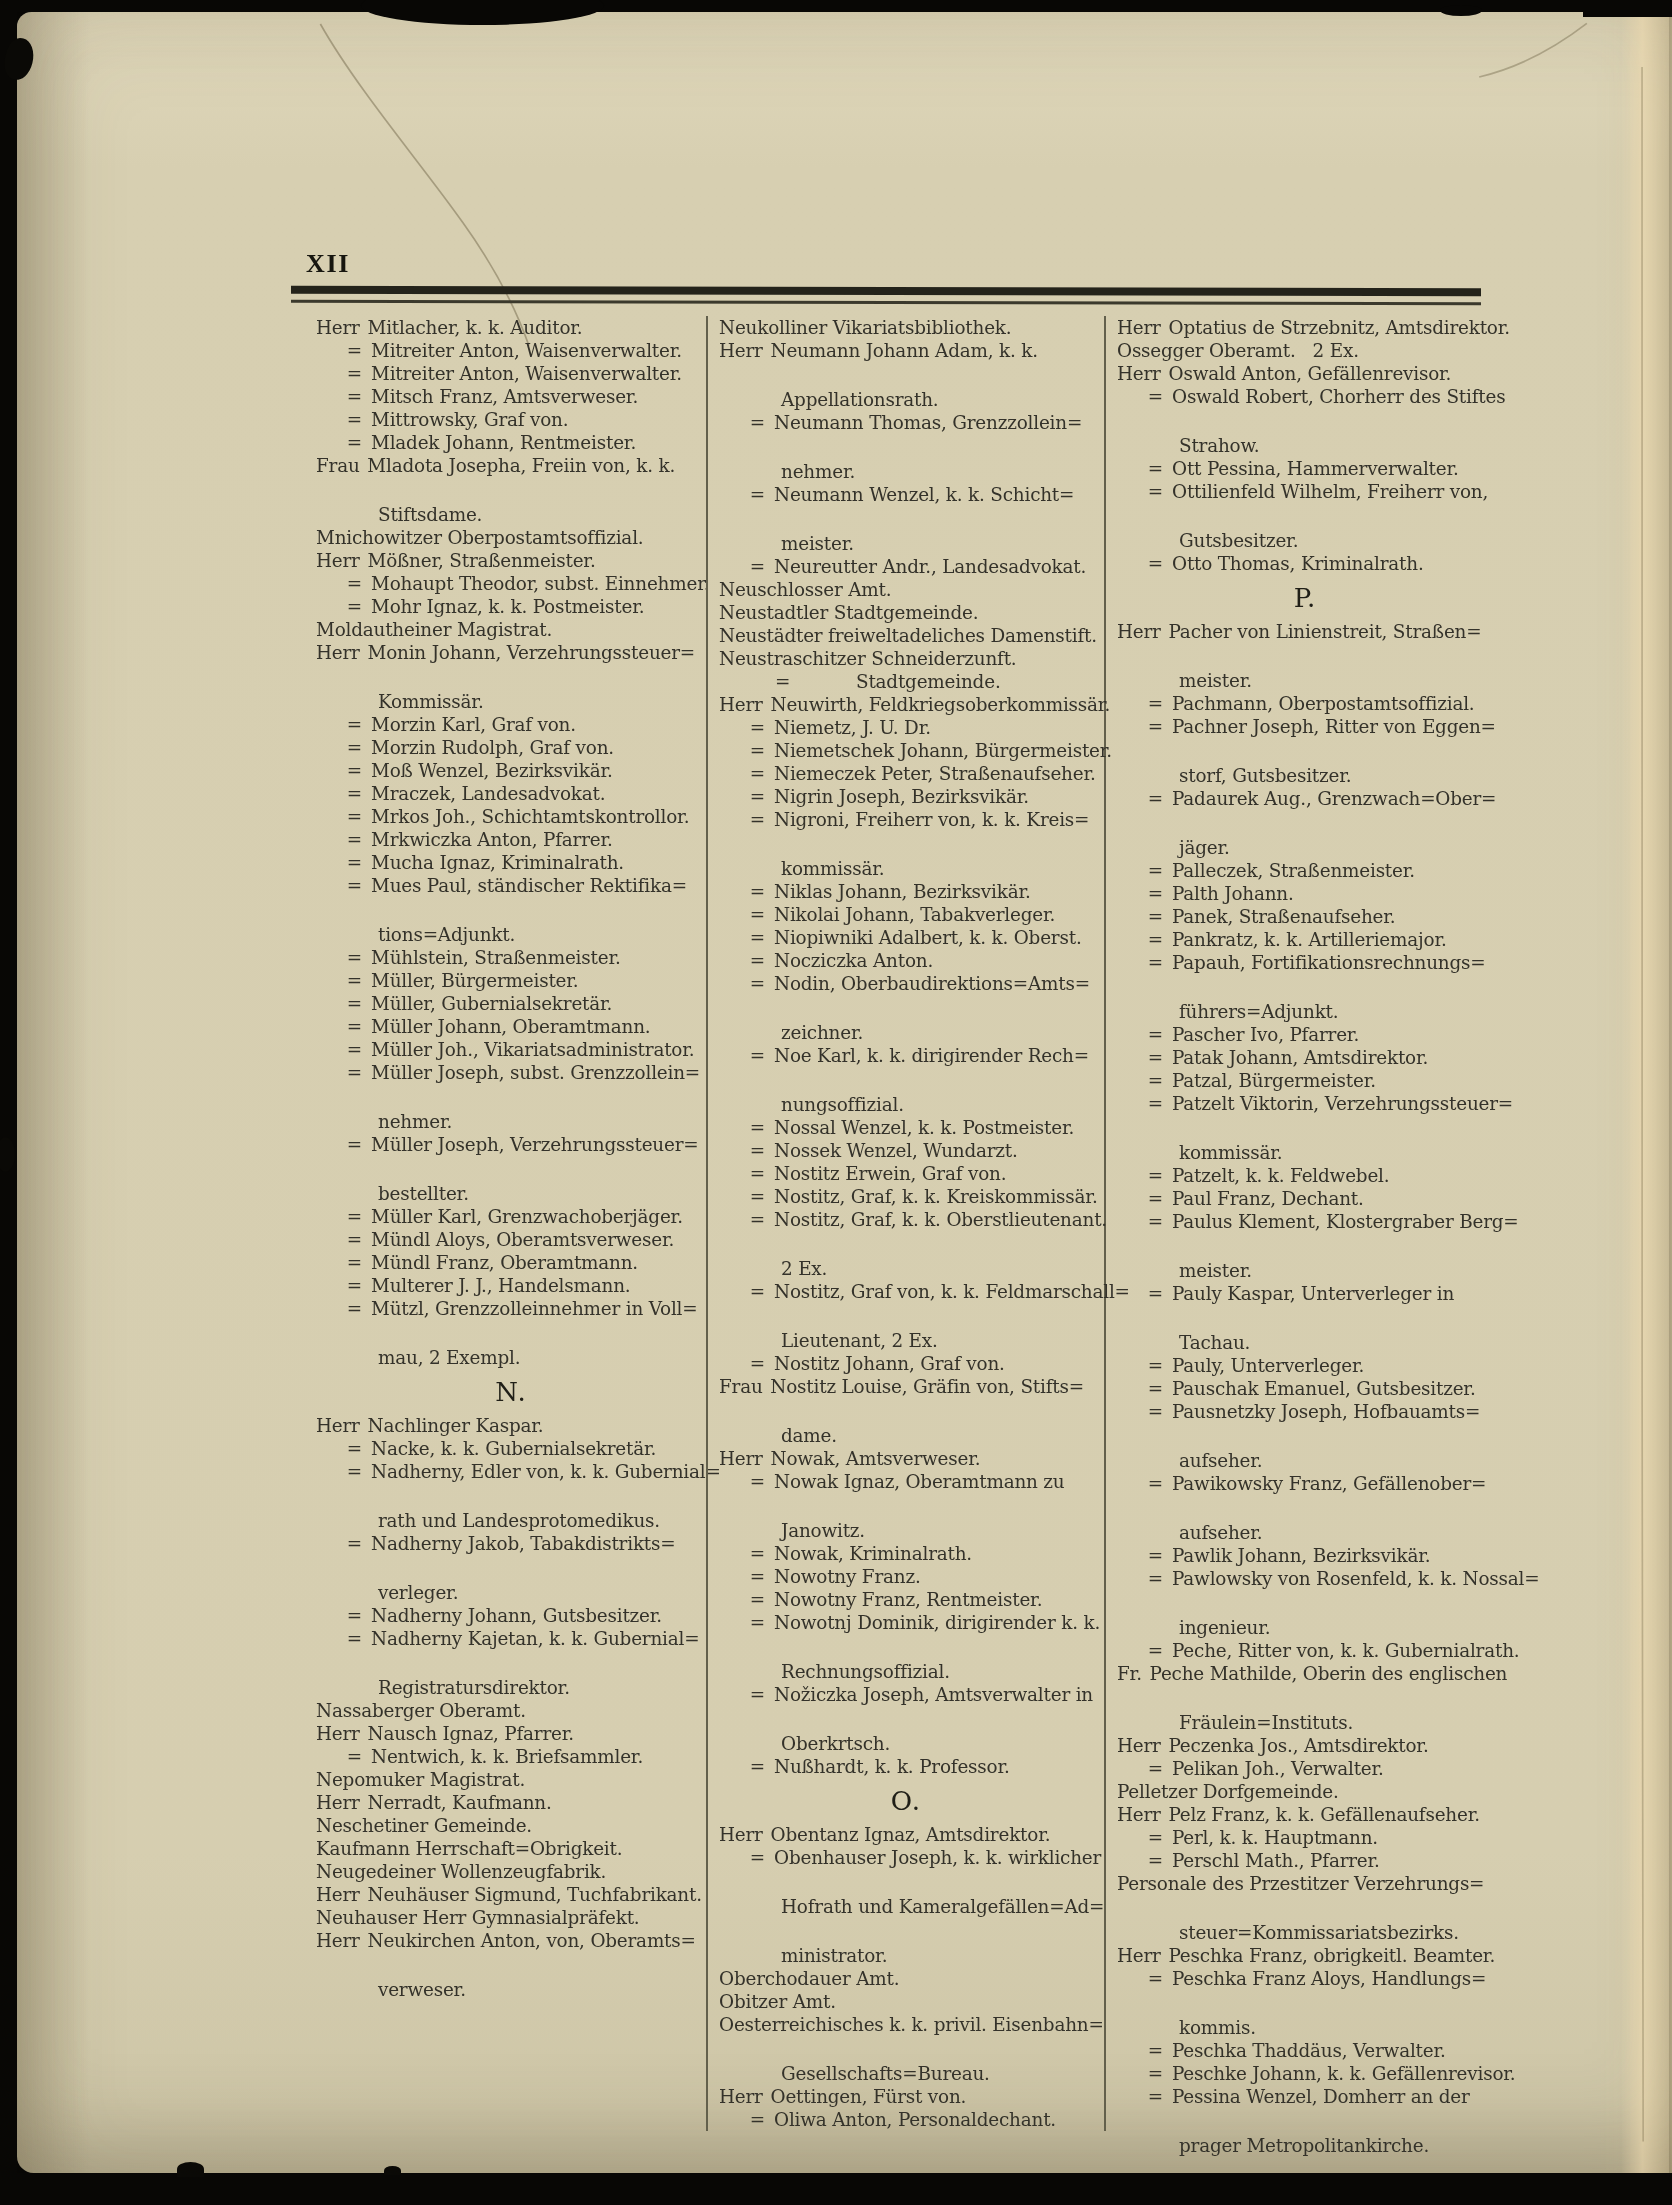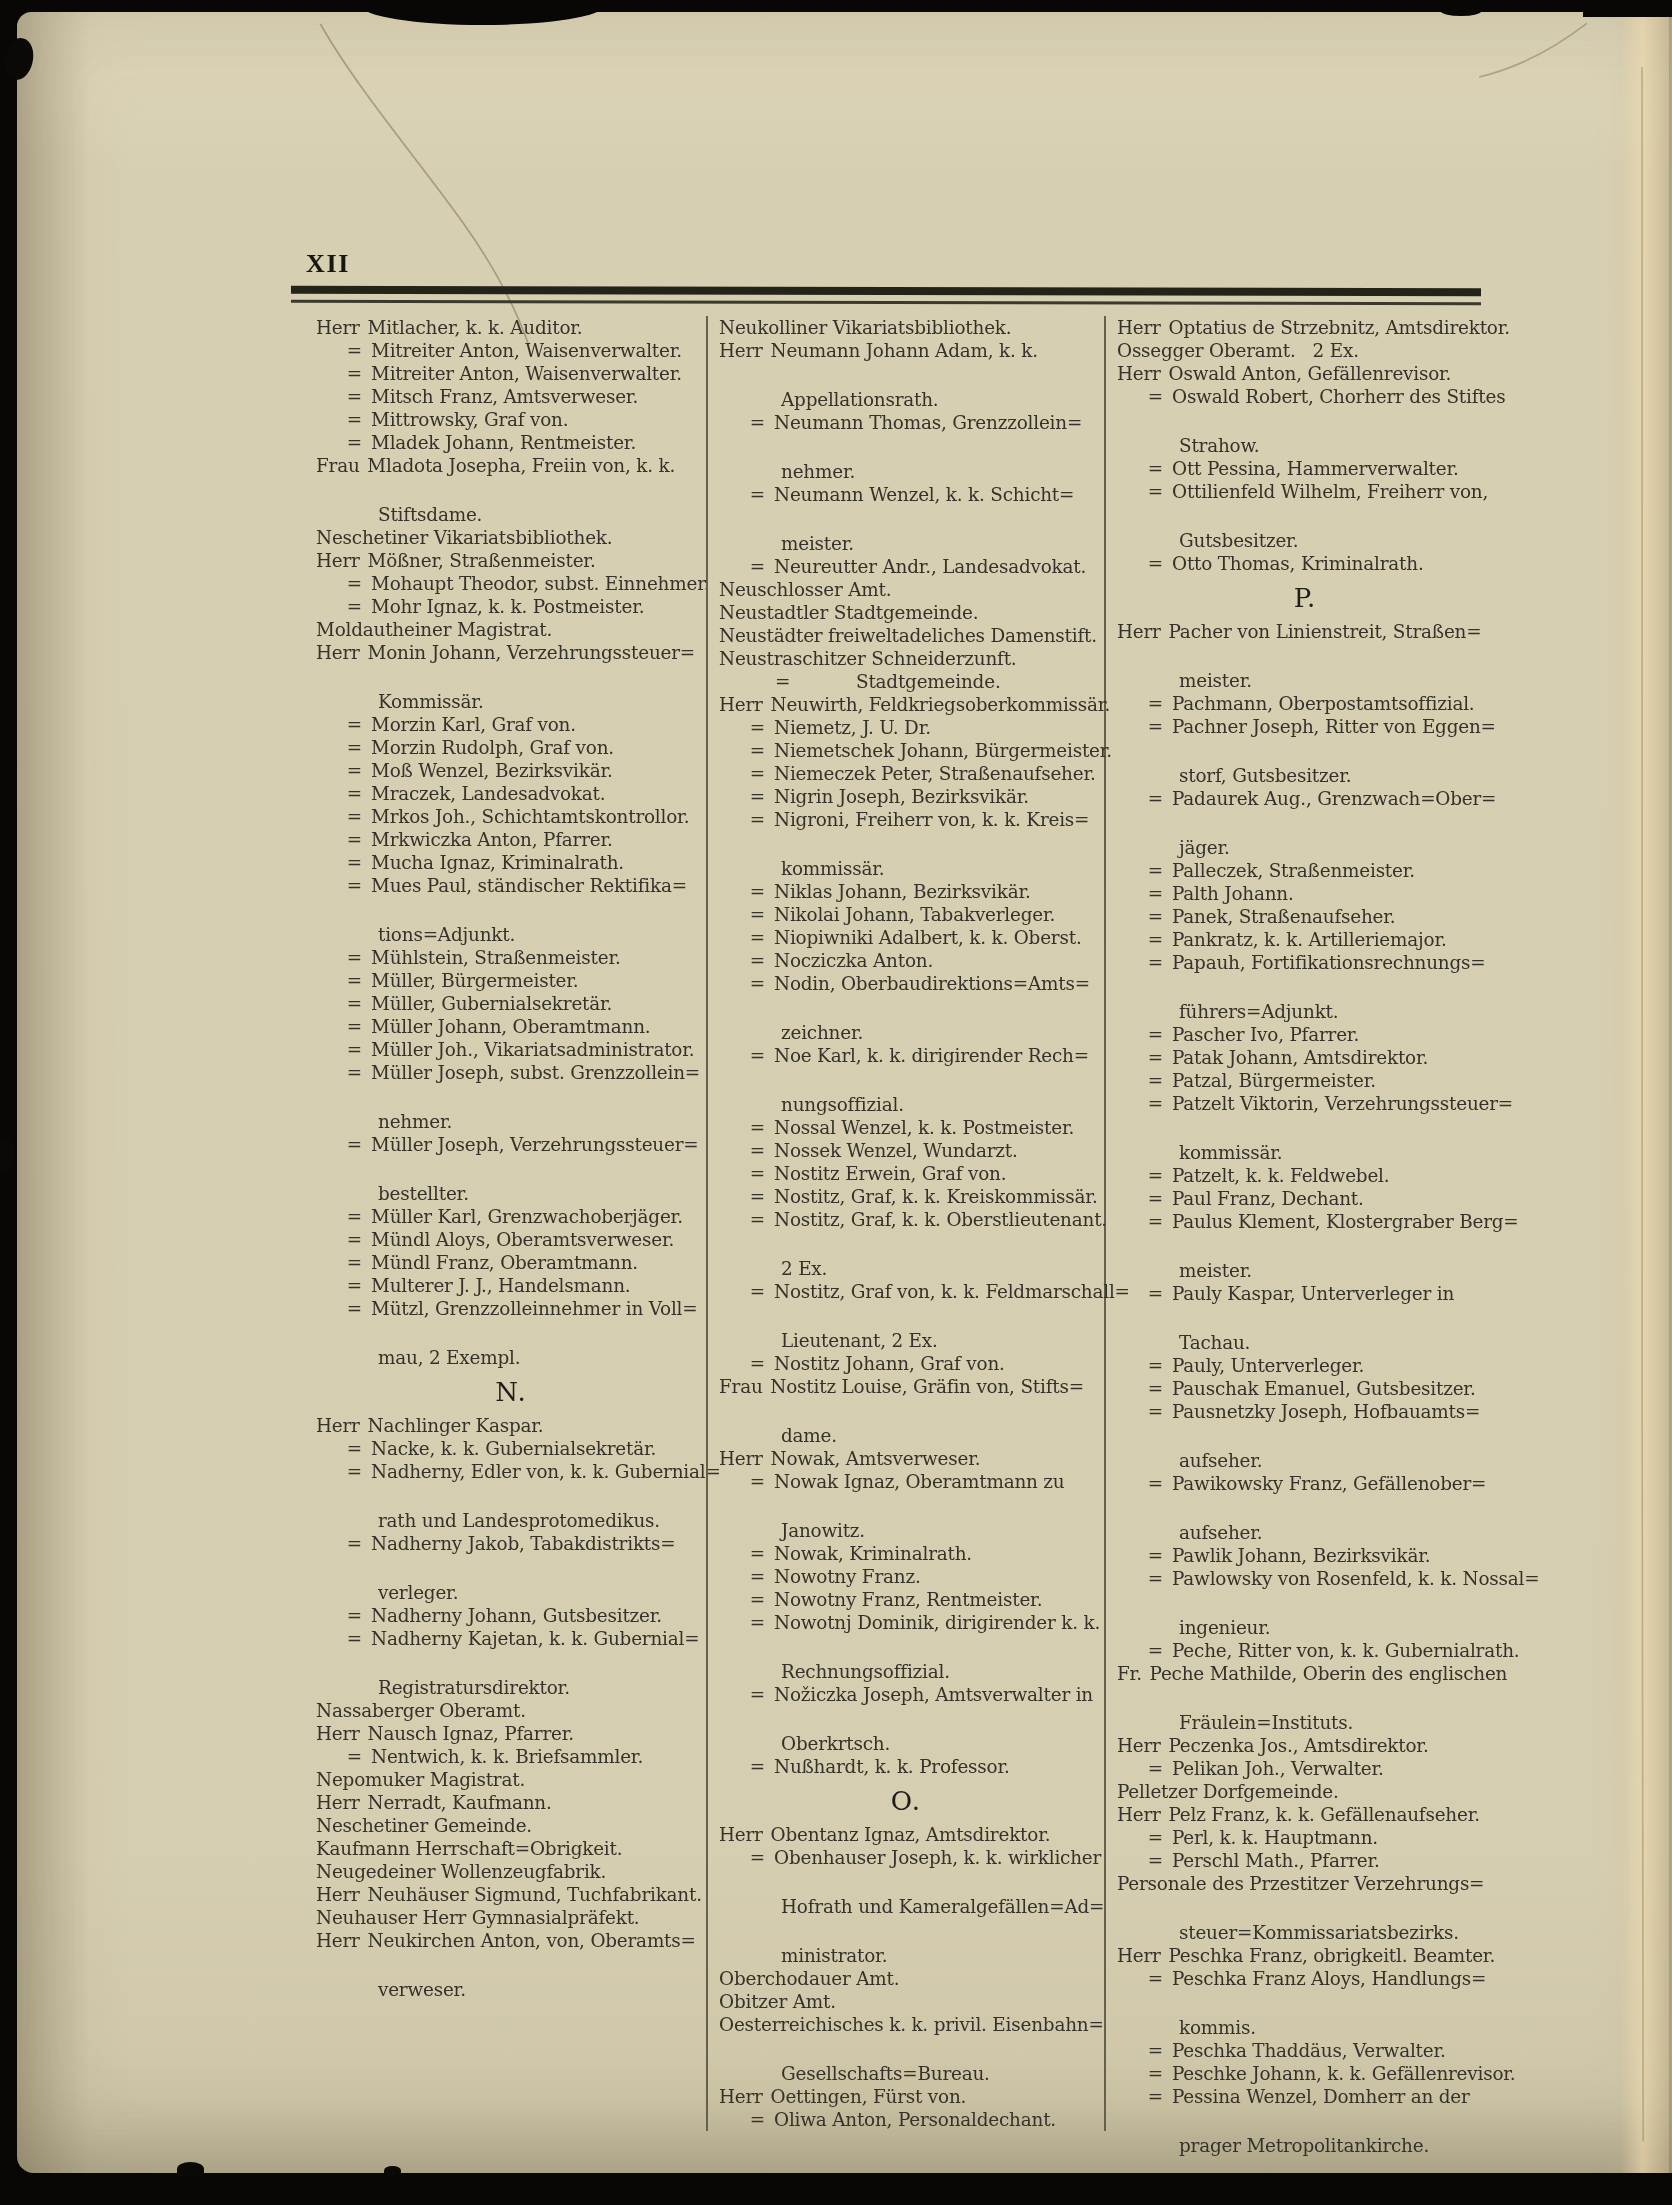--- a/index.html
+++ b/index.html
@@ -98,21 +98,21 @@
   <div class="textgrid">
     <div class="col">
         <div class="line"><span class="prefix word">Herr</span><span>Mitlacher, k. k. Auditor.</span></div>
         <div class="line"><span class="prefix ditto">=</span><span>Mitreiter Anton, Waisenverwalter.</span></div>
         <div class="line"><span class="prefix ditto">=</span><span>Mitreiter Anton, Waisenverwalter.</span></div>
         <div class="line"><span class="prefix ditto">=</span><span>Mitsch Franz, Amtsverweser.</span></div>
         <div class="line"><span class="prefix ditto">=</span><span>Mittrowsky, Graf von.</span></div>
         <div class="line"><span class="prefix ditto">=</span><span>Mladek Johann, Rentmeister.</span></div>
         <div class="line"><span class="prefix word">Frau</span><span>Mladota Josepha, Freiin von, k. k.</span></div>
         <div class="line cont">Stiftsdame.</div>
-        <div class="line"><span>Neschetiner Vikariatsbibliothek.</span></div>
+        <div class="line"><span>Mnichowitzer Oberpostamtsoffizial.</span></div>
         <div class="line"><span class="prefix word">Herr</span><span>Mößner, Straßenmeister.</span></div>
         <div class="line"><span class="prefix ditto">=</span><span>Mohaupt Theodor, subst. Einnehmer.</span></div>
         <div class="line"><span class="prefix ditto">=</span><span>Mohr Ignaz, k. k. Postmeister.</span></div>
         <div class="line"><span>Moldautheiner Magistrat.</span></div>
         <div class="line"><span class="prefix word">Herr</span><span>Monin Johann, Verzehrungssteuer=</span></div>
         <div class="line cont">Kommissär.</div>
         <div class="line"><span class="prefix ditto">=</span><span>Morzin Karl, Graf von.</span></div>
         <div class="line"><span class="prefix ditto">=</span><span>Morzin Rudolph, Graf von.</span></div>
         <div class="line"><span class="prefix ditto">=</span><span>Moß Wenzel, Bezirksvikär.</span></div>
         <div class="line"><span class="prefix ditto">=</span><span>Mraczek, Landesadvokat.</span></div>

